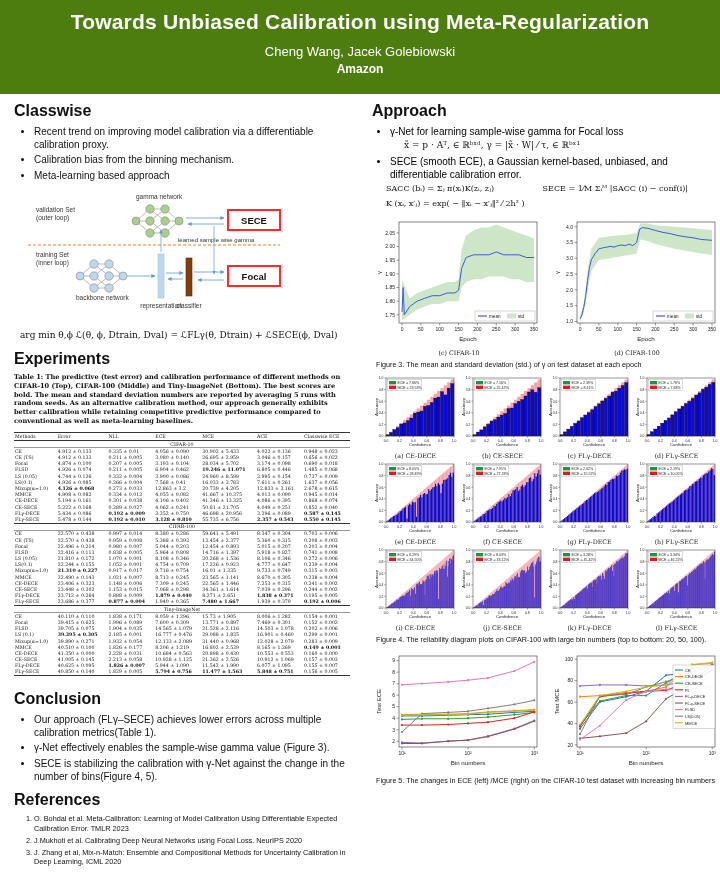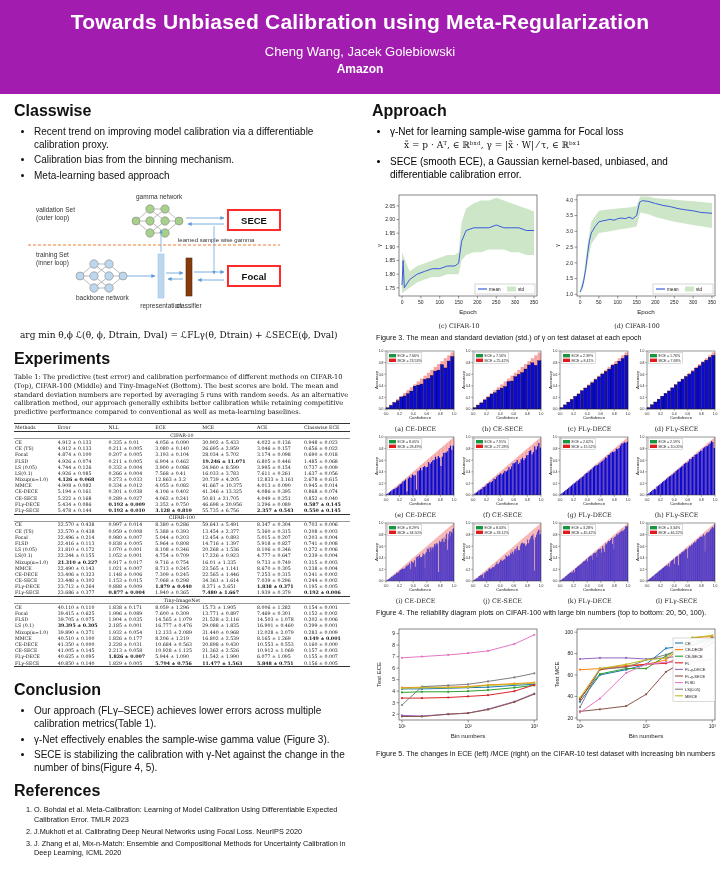--- a/index.html
+++ b/index.html
@@ -1,39 +1,39 @@
 <!DOCTYPE html>
 <html><head>
 <meta charset="utf-8">
 <style>
   html,body{margin:0;padding:0;background:#e8e8e8;}
   .poster{position:relative;width:720px;height:874px;background:#ffffff;
     font-family:"Liberation Sans",sans-serif;overflow:hidden;}
   
-  .hdr{background:#a21caf;color:#fff;text-align:center;height:92px;padding-top:2px;}
+  .hdr{background:#4d7c0f;color:#fff;text-align:center;height:92px;padding-top:2px;}
   .hdr h1{margin:8px 30px 10px;font-size:21px;font-weight:bold;letter-spacing:.2px;}
   .hdr .authors{font-size:13px;font-weight:normal;}
   .hdr .affil{font-size:12px;font-weight:bold;margin-top:3px;}
   
   .col{position:absolute;top:98px;}
   .col.left{left:14px;width:338px;}
   .col.right{left:372px;width:346px;}
   h2{font-size:16px;margin:4px 0 5px;color:#111;}
   ul.bullets{margin:2px 0 6px;padding-left:20px;font-size:10px;line-height:1.32;color:#111;}
   ul.bullets li{margin-bottom:2px;}
   
   .diagram{position:relative;width:330px;height:138px;margin:4px 0 2px 4px;text-align:right;}
   .formula{font-family:"DejaVu Serif","DejaVu Sans",serif;font-size:9px;color:#111;
     margin:4px 0 10px 6px;}
   .formula.small{font-size:8px;}
   .eqrow{display:flex;gap:18px;align-items:flex-start;}
   .eqcol{display:flex;flex-direction:column;gap:6px;}
   
   .tcaption{font-family:"DejaVu Serif","Liberation Serif",serif;font-size:6.6px;
-    line-height:1.35;color:#111;margin:2px 0 6px;}
+    line-height:1.35;color:#111;margin:2px 0 6px;font-weight:bold;}
   table.results{border-collapse:collapse;font-family:"DejaVu Serif","Liberation Serif",serif;
     font-size:4.7px;color:#111;width:336px;}
   table.results th{font-weight:normal;text-align:left;border-top:1px solid #333;
     border-bottom:.6px solid #333;padding:1px 1px;}
   table.results td{padding:.6px 1px;white-space:nowrap;}
   table.results tr.sect td{text-align:center;border-bottom:.4px solid #999;font-size:4.8px;}
   table.results tr.last td{border-bottom:1px solid #333;}
   
   .ap-bullets{margin:4px 0 2px;padding-left:18px;font-size:10px;line-height:1.3;}
   .ap-bullets li{margin-bottom:3px;}
@@ -513,20 +513,27 @@
     <h2>Approach</h2>
     <ul class="ap-bullets">
       <li>
         <span>γ-Net for learning sample-wise gamma for Focal loss</span>
         <div class="formula" style="margin:2px 0 2px 14px">x̃ = p · Aᵀ,  ∈ ℝᵇˣᵈ,   γ = |x̃ · W| ⁄ τ,  ∈ ℝᵇˣ¹</div>
       </li>
       <li>
         <span>SECE (smooth ECE), a Gaussian kernel-based, unbiased, and differentiable calibration error.</span>
       </li>
     </ul>
+    <div class="eqrow" style="margin-left:14px">
+      <div class="eqcol">
+        <div class="formula small" style="margin:0">SACC (bᵢ) = Σⱼ π(xᵢ)K(zᵢ, zⱼ)</div>
+        <div class="formula small" style="margin:0">K (xᵢ, x′ⱼ) = exp( − ‖xᵢ − x′ⱼ‖² ⁄ 2h² )</div>
+      </div>
+      <div class="formula small" style="margin:0">SECE = 1⁄M Σᵢᴹ |SACC (i) − conf(i)|</div>
+    </div>
 
     <div class="figrow" id="fig3" style="margin-top:8px">
         <div class="figcell"><svg width="170" height="128" viewBox="0 0 170 128">
             <polygon points="28.0,63.3 35.6,82.4 43.1,77.0 50.6,74.2 58.2,71.5 65.7,68.8 73.3,66.1 80.8,66.1 84.6,63.3 87.6,33.3 92.1,19.6 99.7,14.2 107.2,11.5 114.7,11.5 122.3,8.7 129.8,11.5 137.4,14.2 144.9,16.9 152.4,19.6 160.0,22.4 160.0,66.1 152.4,66.1 144.9,63.3 137.4,63.3 129.8,60.6 122.3,60.6 114.7,60.6 107.2,63.3 99.7,63.3 92.1,66.1 87.6,71.5 84.6,85.2 80.8,85.2 73.3,85.2 65.7,87.9 58.2,87.9 50.6,90.6 43.1,93.4 35.6,98.8 28.0,104.3 " fill="#cde6c8" stroke="none"></polygon>
             <polyline points="28.0,96.1 29.1,71.5 30.3,98.8 35.6,90.6 43.1,85.2 50.6,82.4 58.2,79.7 65.7,79.7 73.3,77.0 80.8,77.0 84.6,74.2 87.6,52.4 92.1,41.5 99.7,38.8 107.2,38.8 114.7,38.8 122.3,36.0 129.8,38.8 137.4,38.8 144.9,38.8 152.4,41.5 160.0,41.5 " fill="none" stroke="#3c5bd9" stroke-width="1"></polyline>
             <rect x="25" y="6" width="138" height="101" fill="none" stroke="#333" stroke-width="0.6"></rect>
             <line x1="28.01639344262295" y1="107" x2="28.01639344262295" y2="109.5" stroke="#333" stroke-width="0.5"></line>
             <text x="28.01639344262295" y="115" font-size="5" text-anchor="middle" fill="#222">0</text>
             <line x1="46.868852459016395" y1="107" x2="46.868852459016395" y2="109.5" stroke="#333" stroke-width="0.5"></line>
             <text x="46.868852459016395" y="115" font-size="5" text-anchor="middle" fill="#222">50</text>

